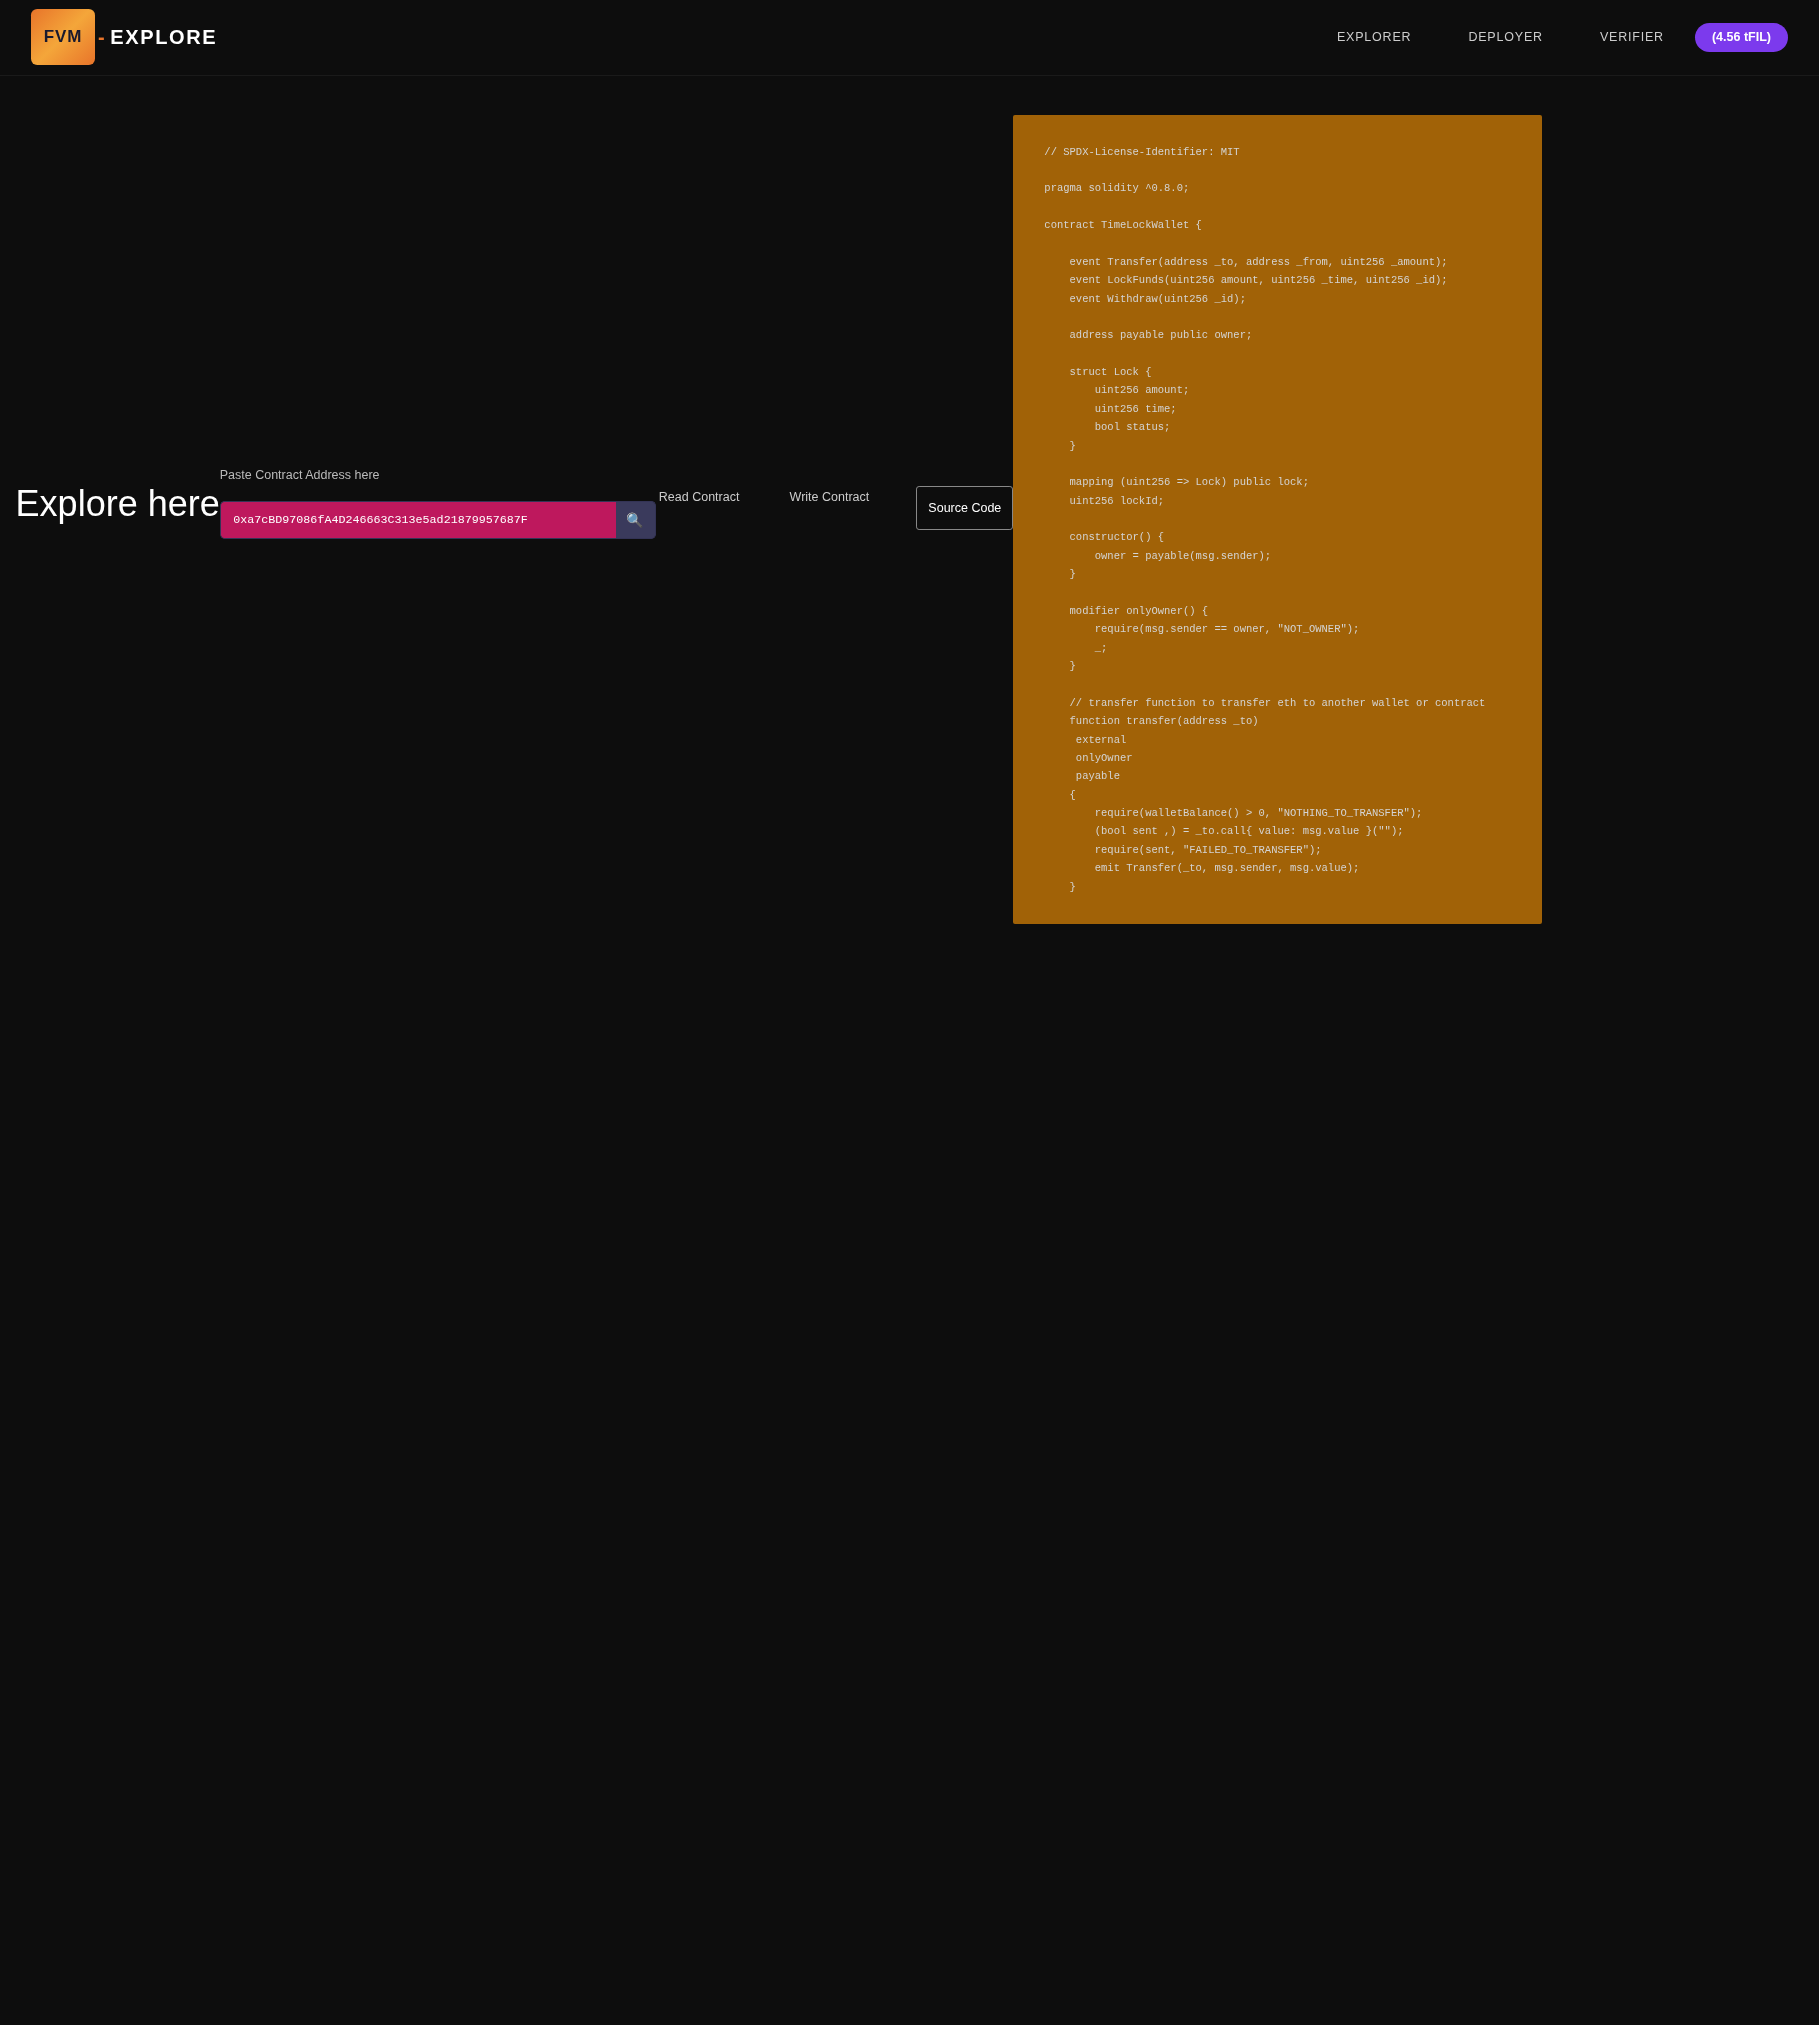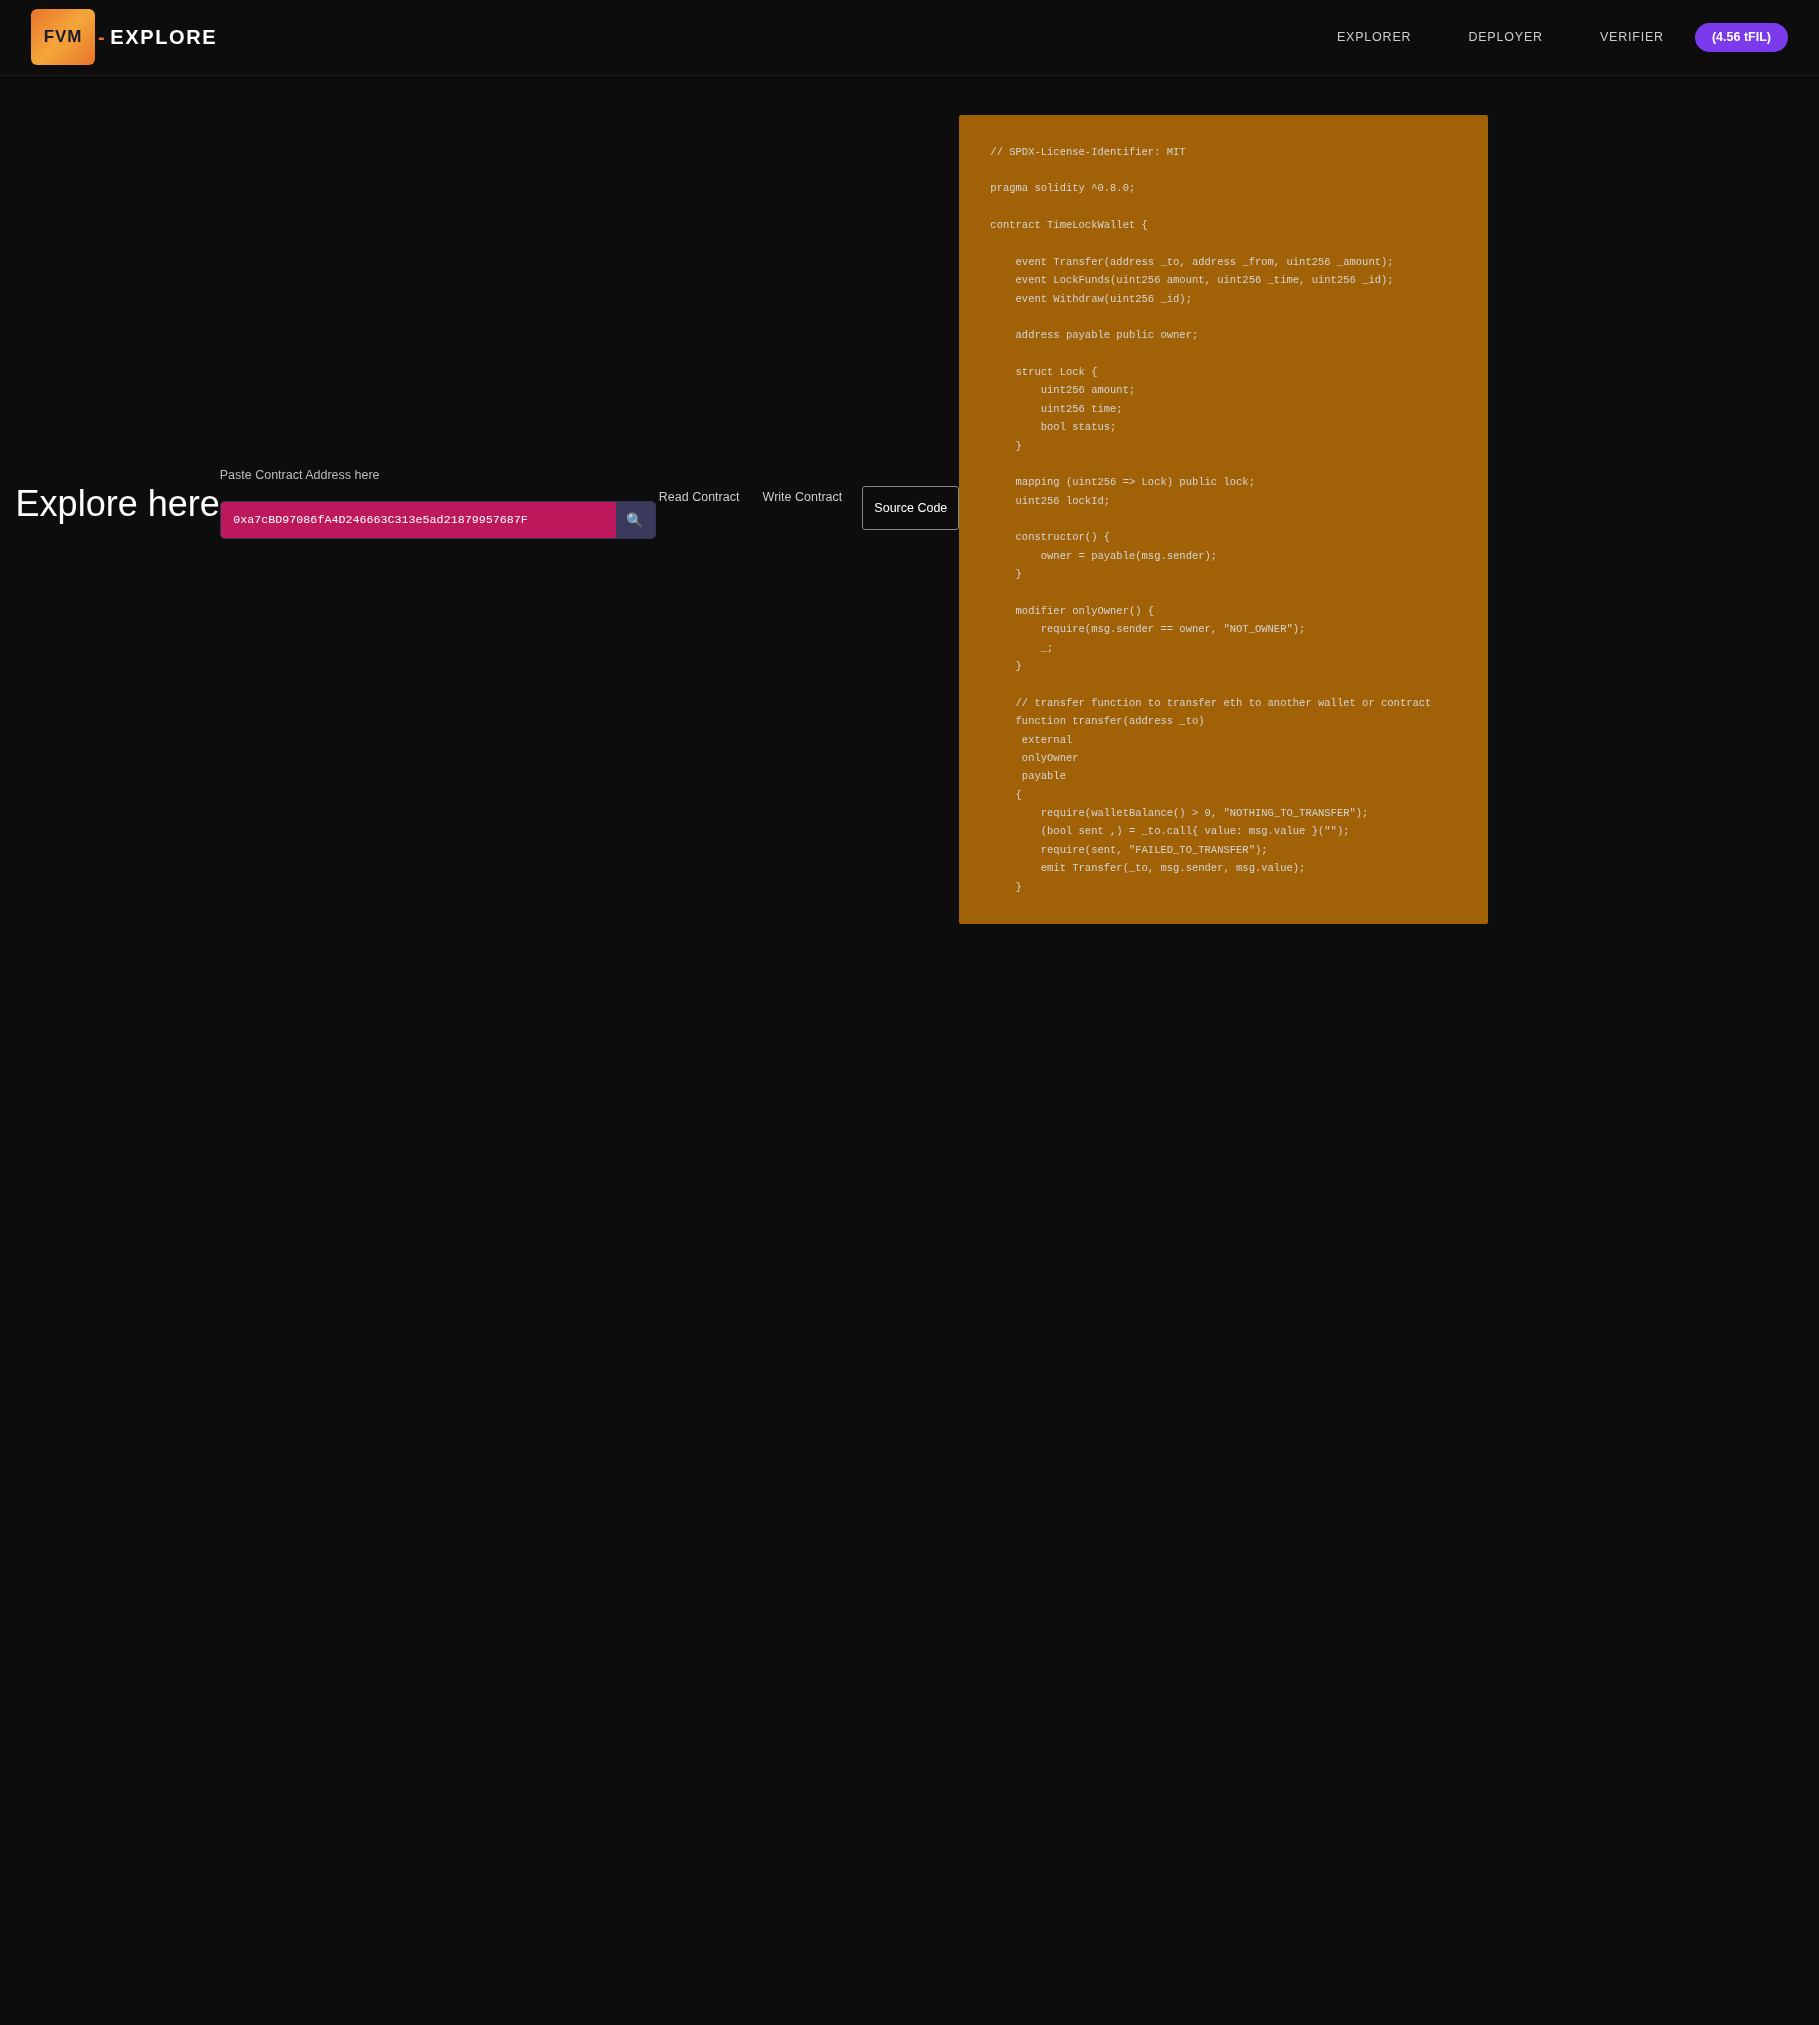--- a/index.html
+++ b/index.html
@@ -143,21 +143,21 @@
       align-items: center;
       justify-content: center;
       cursor: pointer;
       color: #ffffff;
       font-size: 14px;
     }
 
     
     .tabs-row {
       display: flex;
-      gap: 17px;
+      gap: 44px;
       margin-bottom: 23px;
     }
 
     .tab-item {
       font-size: 12.5px;
       color: #cccccc;
       cursor: pointer;
       padding: 4.7px 3.1px;
       border-bottom: 1.6px solid transparent;
     }

